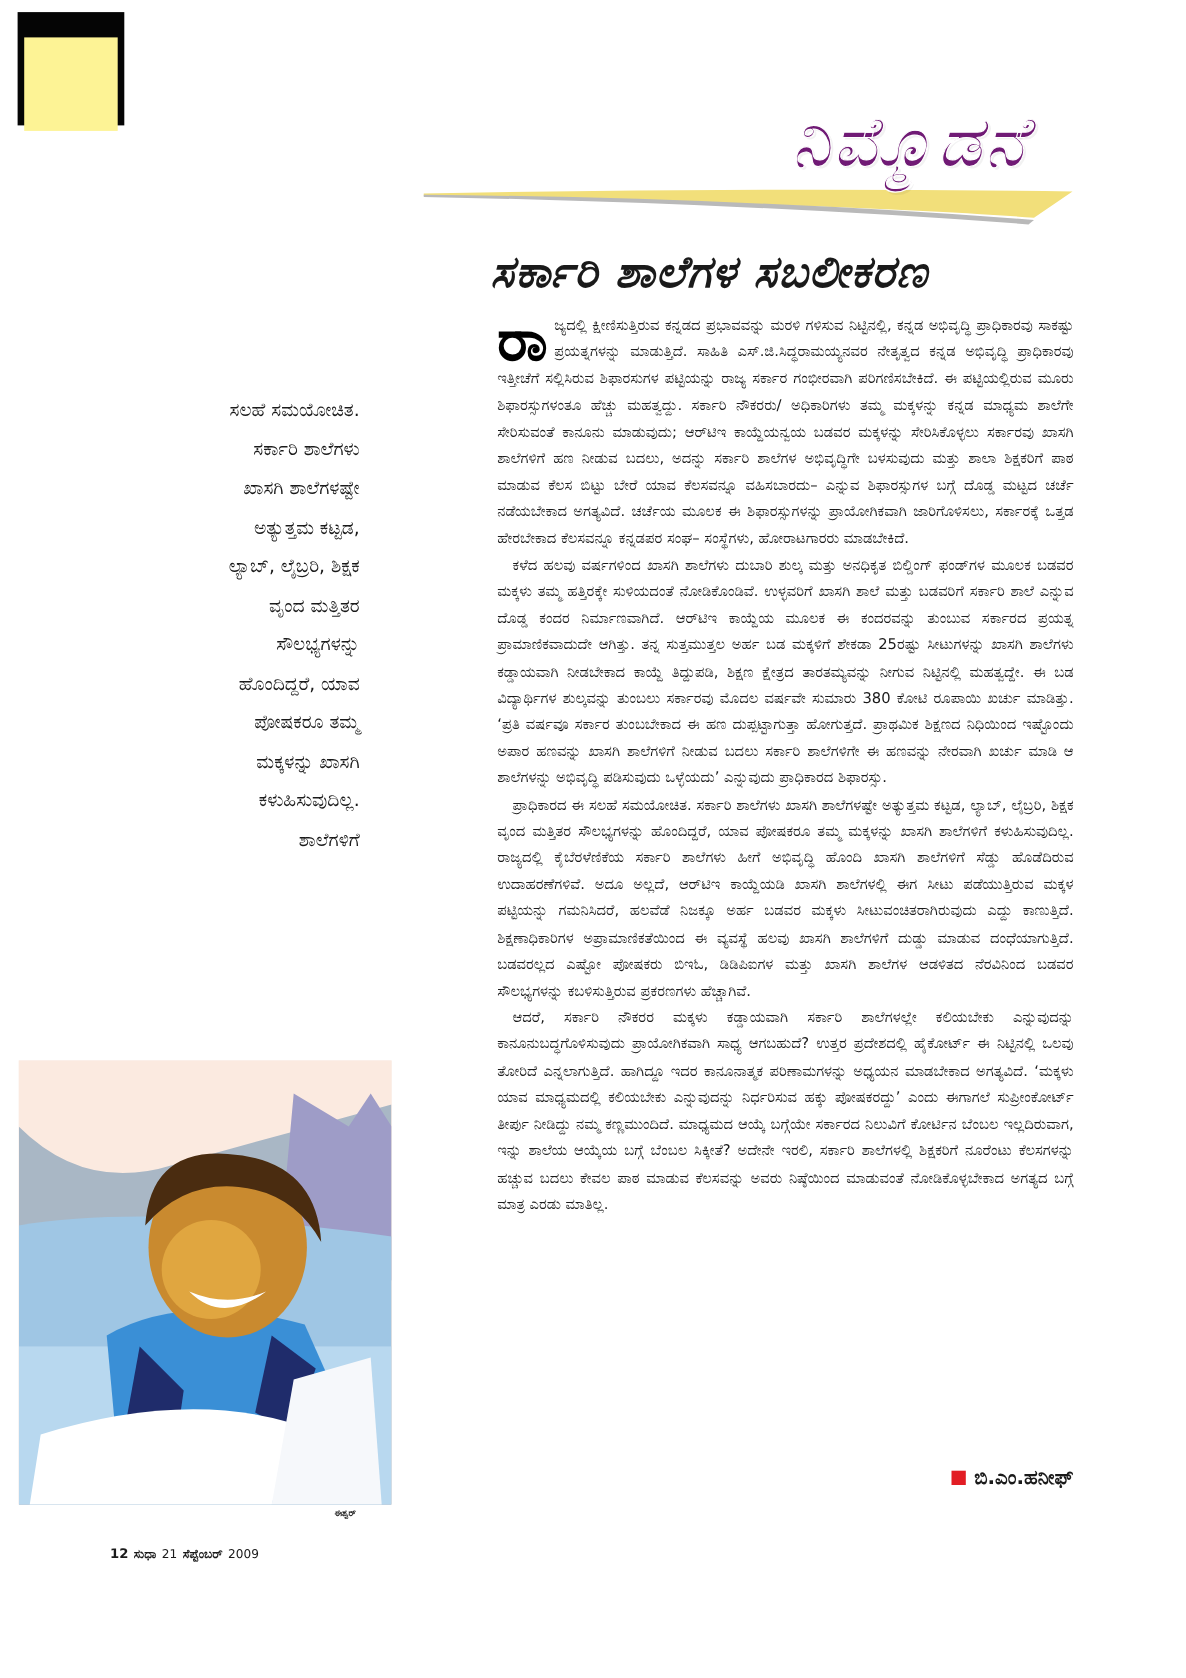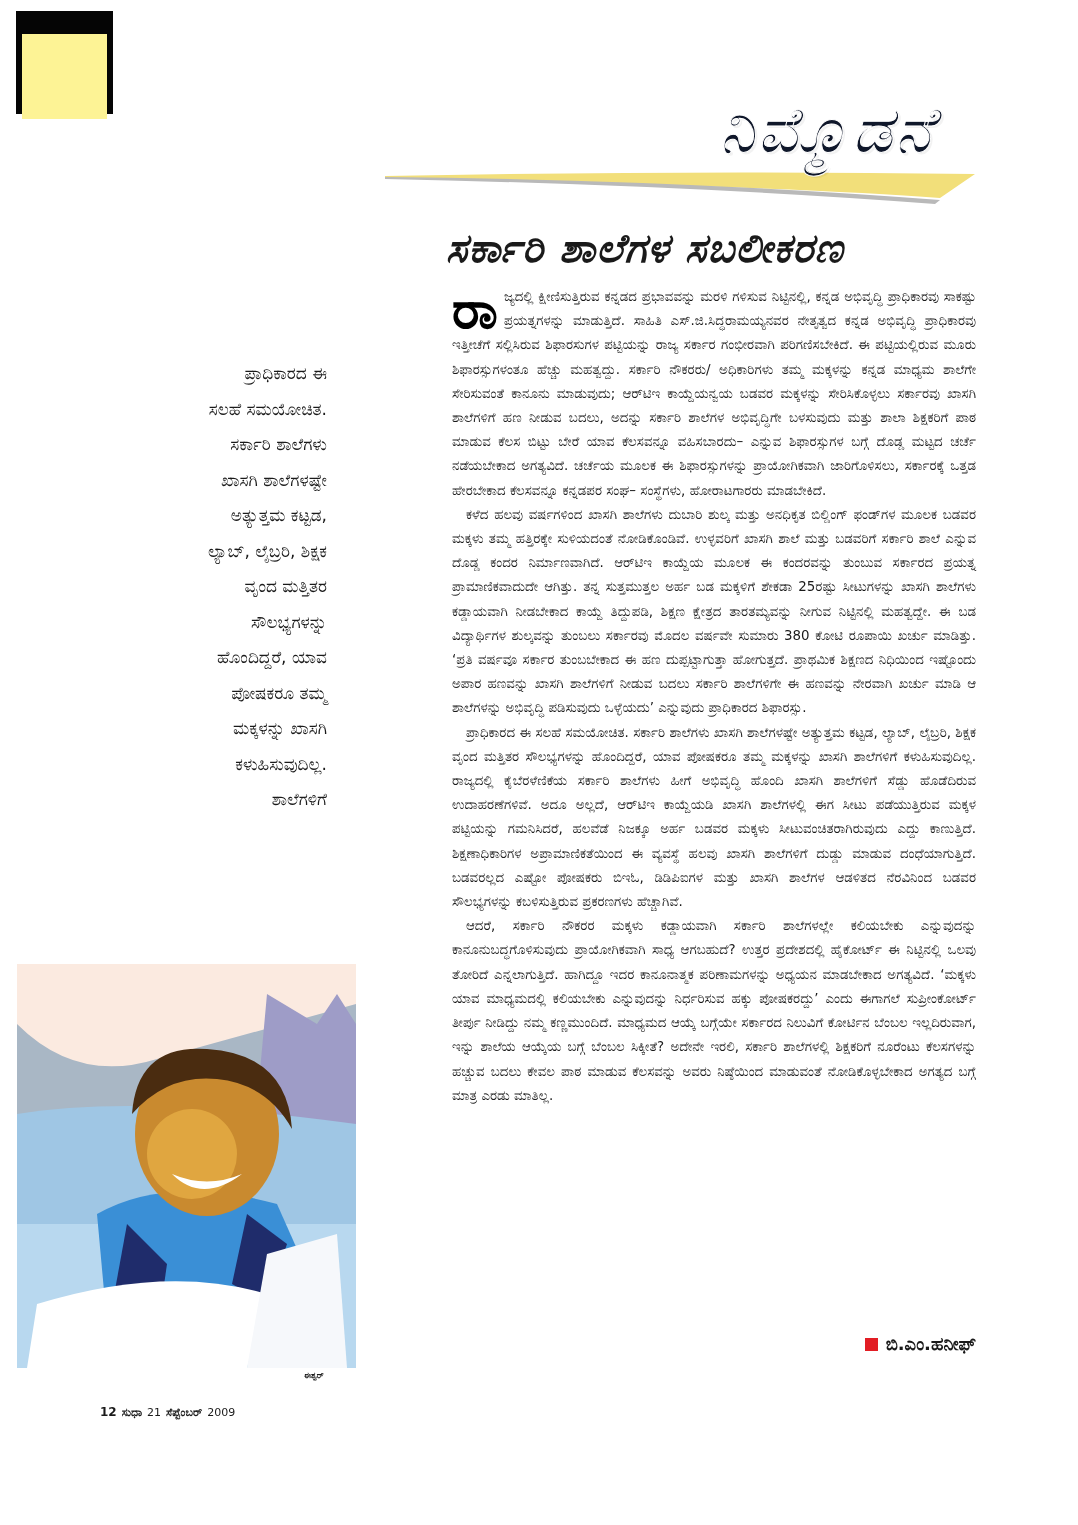--- a/index.html
+++ b/index.html
@@ -5,21 +5,21 @@
   html, body { margin: 0; padding: 0; background: #ffffff; }
   body { width: 1078px; height: 1525px; position: relative; overflow: hidden;
          font-family: "DejaVu Sans", sans-serif; color: #1a1a1a; }
 
   .corner-tab { position: absolute; left: 16px; top: 11px; width: 97px; height: 103px; background: #050505; }
   .corner-tab-fill { position: absolute; left: 6px; top: 23px; width: 85px; height: 85px; background: #fdf395; }
 
   .masthead { position: absolute; left: 385px; top: 88px; width: 600px; height: 140px; }
   .swoosh { position: absolute; left: 0; top: 0; width: 600px; height: 140px; }
   .masthead-title { position: absolute; right: 50px; top: 5px; font-family: "DejaVu Serif", serif;
-                    font-size: 64px; color: #0f172a; font-style: italic; letter-spacing: 2px;
+                    font-size: 64px; color: #701a75; font-style: italic; letter-spacing: 2px;
                     -webkit-text-stroke: 1px #fff; text-shadow: 2px 2px 0 rgba(0,0,0,0.05); }
 
   .headline { position: absolute; left: 446px; top: 225px; font-size: 40px; font-weight: bold;
               color: #1a1a1a; letter-spacing: 1px; white-space: nowrap; font-style: italic; }
 
   .article { position: absolute; left: 452px; top: 285px; width: 524px; font-size: 13.4px;
              line-height: 24.2px; text-align: justify; }
   .article p { margin: 0; text-indent: 14px; }
   .article p.first { text-indent: 0; }
   .dropcap { float: left; font-size: 52px; line-height: 46px; font-weight: bold; margin: 2px 6px 0 0; color: #000; }
@@ -66,21 +66,20 @@
   <p>ಪ್ರಾಧಿಕಾರದ ಈ ಸಲಹೆ ಸಮಯೋಚಿತ. ಸರ್ಕಾರಿ ಶಾಲೆಗಳು ಖಾಸಗಿ ಶಾಲೆಗಳಷ್ಟೇ ಅತ್ಯುತ್ತಮ ಕಟ್ಟಡ, ಲ್ಯಾಬ್, ಲೈಬ್ರರಿ, ಶಿಕ್ಷಕ ವೃಂದ ಮತ್ತಿತರ ಸೌಲಭ್ಯಗಳನ್ನು ಹೊಂದಿದ್ದರೆ, ಯಾವ ಪೋಷಕರೂ ತಮ್ಮ ಮಕ್ಕಳನ್ನು ಖಾಸಗಿ ಶಾಲೆಗಳಿಗೆ ಕಳುಹಿಸುವುದಿಲ್ಲ. ರಾಜ್ಯದಲ್ಲಿ ಕೈಬೆರಳೆಣಿಕೆಯ ಸರ್ಕಾರಿ ಶಾಲೆಗಳು ಹೀಗೆ ಅಭಿವೃದ್ಧಿ ಹೊಂದಿ ಖಾಸಗಿ ಶಾಲೆಗಳಿಗೆ ಸೆಡ್ಡು ಹೊಡೆದಿರುವ ಉದಾಹರಣೆಗಳಿವೆ. ಅದೂ ಅಲ್ಲದೆ, ಆರ್‌ಟಿಇ ಕಾಯ್ದೆಯಡಿ ಖಾಸಗಿ ಶಾಲೆಗಳಲ್ಲಿ ಈಗ ಸೀಟು ಪಡೆಯುತ್ತಿರುವ ಮಕ್ಕಳ ಪಟ್ಟಿಯನ್ನು ಗಮನಿಸಿದರೆ, ಹಲವೆಡೆ ನಿಜಕ್ಕೂ ಅರ್ಹ ಬಡವರ ಮಕ್ಕಳು ಸೀಟುವಂಚಿತರಾಗಿರುವುದು ಎದ್ದು ಕಾಣುತ್ತಿದೆ. ಶಿಕ್ಷಣಾಧಿಕಾರಿಗಳ ಅಪ್ರಾಮಾಣಿಕತೆಯಿಂದ ಈ ವ್ಯವಸ್ಥೆ ಹಲವು ಖಾಸಗಿ ಶಾಲೆಗಳಿಗೆ ದುಡ್ಡು ಮಾಡುವ ದಂಧೆಯಾಗುತ್ತಿದೆ. ಬಡವರಲ್ಲದ ಎಷ್ಟೋ ಪೋಷಕರು ಬಿಇಓ, ಡಿಡಿಪಿಐಗಳ ಮತ್ತು ಖಾಸಗಿ ಶಾಲೆಗಳ ಆಡಳಿತದ ನೆರವಿನಿಂದ ಬಡವರ ಸೌಲಭ್ಯಗಳನ್ನು ಕಬಳಿಸುತ್ತಿರುವ ಪ್ರಕರಣಗಳು ಹೆಚ್ಚಾಗಿವೆ.</p>
   <p>ಆದರೆ, ಸರ್ಕಾರಿ ನೌಕರರ ಮಕ್ಕಳು ಕಡ್ಡಾಯವಾಗಿ ಸರ್ಕಾರಿ ಶಾಲೆಗಳಲ್ಲೇ ಕಲಿಯಬೇಕು ಎನ್ನುವುದನ್ನು ಕಾನೂನುಬದ್ಧಗೊಳಿಸುವುದು ಪ್ರಾಯೋಗಿಕವಾಗಿ ಸಾಧ್ಯ ಆಗಬಹುದೆ? ಉತ್ತರ ಪ್ರದೇಶದಲ್ಲಿ ಹೈಕೋರ್ಟ್ ಈ ನಿಟ್ಟಿನಲ್ಲಿ ಒಲವು ತೋರಿದೆ ಎನ್ನಲಾಗುತ್ತಿದೆ. ಹಾಗಿದ್ದೂ ಇದರ ಕಾನೂನಾತ್ಮಕ ಪರಿಣಾಮಗಳನ್ನು ಅಧ್ಯಯನ ಮಾಡಬೇಕಾದ ಅಗತ್ಯವಿದೆ. ‘ಮಕ್ಕಳು ಯಾವ ಮಾಧ್ಯಮದಲ್ಲಿ ಕಲಿಯಬೇಕು ಎನ್ನುವುದನ್ನು ನಿರ್ಧರಿಸುವ ಹಕ್ಕು ಪೋಷಕರದ್ದು’ ಎಂದು ಈಗಾಗಲೆ ಸುಪ್ರೀಂಕೋರ್ಟ್ ತೀರ್ಪು ನೀಡಿದ್ದು ನಮ್ಮ ಕಣ್ಣಮುಂದಿದೆ. ಮಾಧ್ಯಮದ ಆಯ್ಕೆ ಬಗ್ಗೆಯೇ ಸರ್ಕಾರದ ನಿಲುವಿಗೆ ಕೋರ್ಟಿನ ಬೆಂಬಲ ಇಲ್ಲದಿರುವಾಗ, ಇನ್ನು ಶಾಲೆಯ ಆಯ್ಕೆಯ ಬಗ್ಗೆ ಬೆಂಬಲ ಸಿಕ್ಕೀತೆ? ಅದೇನೇ ಇರಲಿ, ಸರ್ಕಾರಿ ಶಾಲೆಗಳಲ್ಲಿ ಶಿಕ್ಷಕರಿಗೆ ನೂರೆಂಟು ಕೆಲಸಗಳನ್ನು ಹಚ್ಚುವ ಬದಲು ಕೇವಲ ಪಾಠ ಮಾಡುವ ಕೆಲಸವನ್ನು ಅವರು ನಿಷ್ಠೆಯಿಂದ ಮಾಡುವಂತೆ ನೋಡಿಕೊಳ್ಳಬೇಕಾದ ಅಗತ್ಯದ ಬಗ್ಗೆ ಮಾತ್ರ ಎರಡು ಮಾತಿಲ್ಲ.</p>
 </div>
 
 <div class="byline">
   <span class="byline-square"></span>
   <span>ಬಿ.ಎಂ.ಹನೀಫ್</span>
 </div>
 
 <div class="pullquote">
-  <div>ಪ್ರಾಧಿಕಾರದ ಈ</div>
   <div>ಸಲಹೆ ಸಮಯೋಚಿತ.</div>
   <div>ಸರ್ಕಾರಿ ಶಾಲೆಗಳು</div>
   <div>ಖಾಸಗಿ ಶಾಲೆಗಳಷ್ಟೇ</div>
   <div>ಅತ್ಯುತ್ತಮ ಕಟ್ಟಡ,</div>
   <div>ಲ್ಯಾಬ್, ಲೈಬ್ರರಿ, ಶಿಕ್ಷಕ</div>
   <div>ವೃಂದ ಮತ್ತಿತರ</div>
   <div>ಸೌಲಭ್ಯಗಳನ್ನು</div>
   <div>ಹೊಂದಿದ್ದರೆ, ಯಾವ</div>
   <div>ಪೋಷಕರೂ ತಮ್ಮ</div>
   <div>ಮಕ್ಕಳನ್ನು ಖಾಸಗಿ</div>

